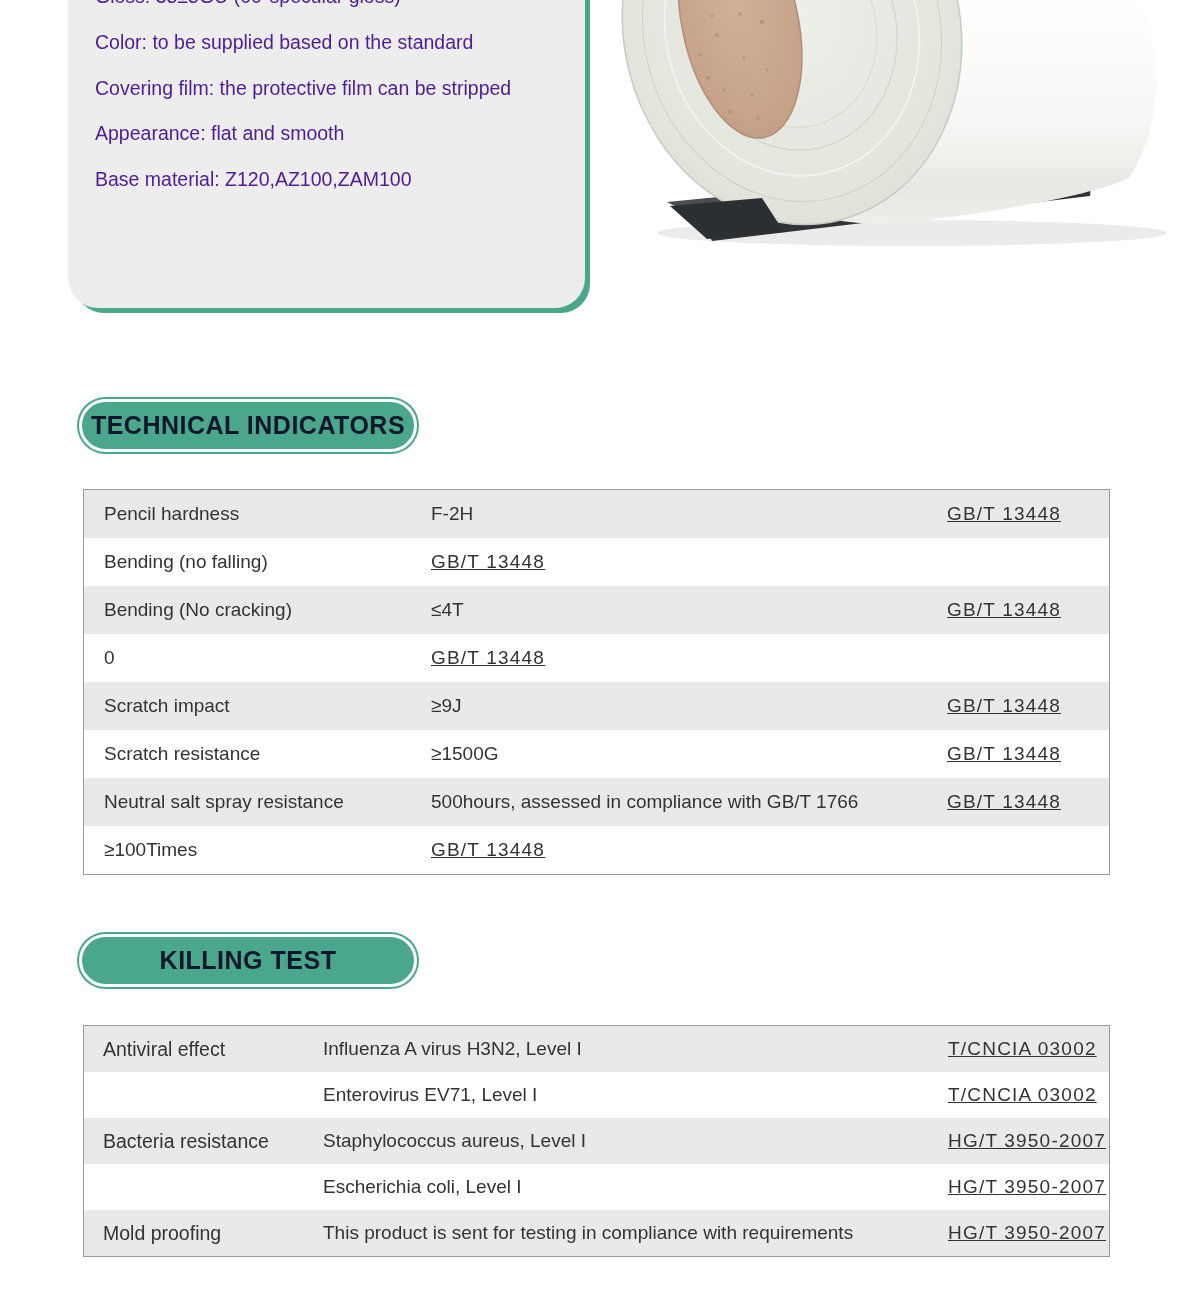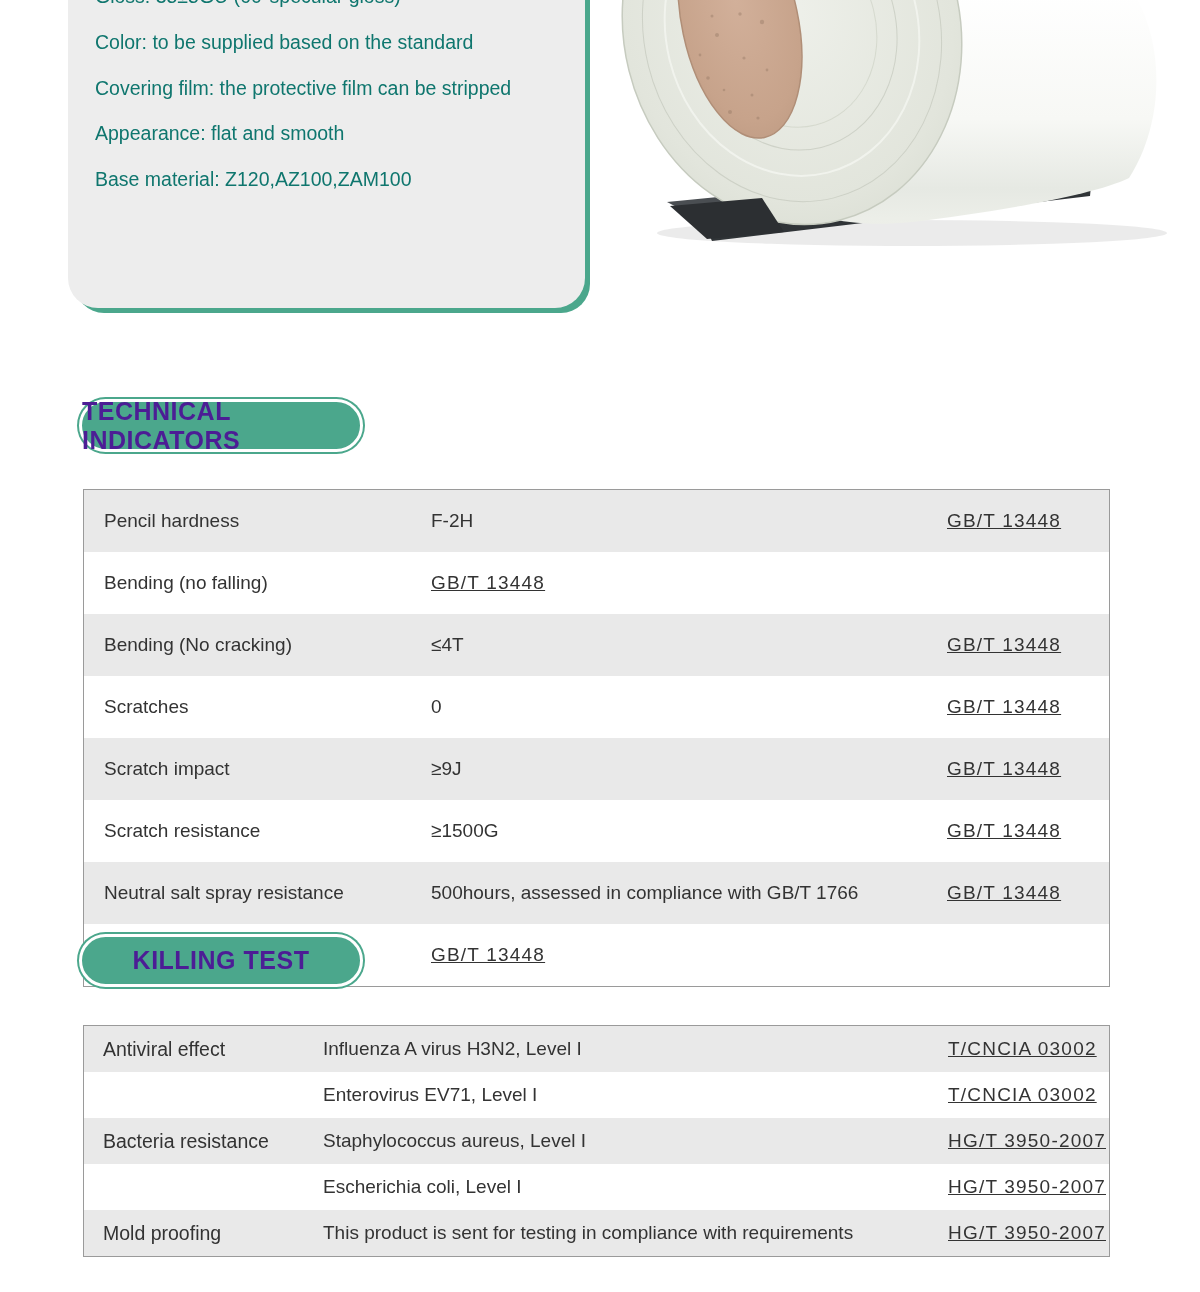--- a/index.html
+++ b/index.html
@@ -10,47 +10,47 @@
   }
   
   .spec-card{
     position:absolute;left:68px;top:-44px;width:517px;height:352px;
     background:#EDEDED;border-radius:30px;
     box-shadow:6px 6px 0 -1px #4BA78C;
   }
   .spec-lines{position:absolute;left:27px;right:16px;top:18px;}
   .spec-line{
     display:block;height:45.8px;line-height:45.8px;
-    font-size:19.5px;color:#0f766e;white-space:nowrap;
+    font-size:19.5px;color:#4c1d95;white-space:nowrap;
   }
   .spec-line.indent{padding-left:60px;}
   
   .photo-wrap{position:absolute;left:612px;top:0;width:560px;height:250px;overflow:hidden;}
   
   .badge{
-    position:absolute;left:79px;width:284px;height:53px;
+    position:absolute;left:79px;width:338px;height:53px;
     background:#4BA78C;border:3px solid #ffffff;border-radius:30px;
     box-shadow:0 0 0 2px #4BA78C;box-sizing:border-box;
     display:flex;align-items:center;justify-content:center;
-    color:#4c1d95;font-size:25px;font-weight:bold;letter-spacing:.5px;
+    color:#0f172a;font-size:25px;font-weight:bold;letter-spacing:.5px;
   }
   .badge.tech{top:399px;}
   .badge.kill{top:934px;}
   
   .spec-table{
     position:absolute;left:83px;width:1027px;
     border:1px solid #9a9a9a;box-sizing:border-box;background:#ffffff;
   }
   .spec-table.t1{top:489px;}
   .spec-table.t2{top:1025px;}
   .trow{
     display:grid;align-items:center;box-sizing:border-box;
     font-size:19px;color:#333333;
   }
-  .t1 .trow{grid-template-columns:327px 516px auto;height:62px;padding-left:20px;}
+  .t1 .trow{grid-template-columns:327px 516px auto;height:48px;padding-left:20px;}
   .t2 .trow{grid-template-columns:220px 625px auto;height:46px;padding-left:19px;}
   .trow:nth-child(odd){background:#E9E9E9;}
   .trow:nth-child(even){background:#ffffff;}
   .cell{white-space:nowrap;overflow:hidden;}
   .cell.std{letter-spacing:1.2px;text-decoration:underline;}
   .t2 .cell.label{font-size:19.5px;}
 </style>
 </head>
 <body>
 
@@ -136,21 +136,20 @@
   <div class="trow">
     <span class="cell label">Bending (no falling)</span>
     <span class="cell std">GB/T 13448</span>
   </div>
   <div class="trow">
     <span class="cell label">Bending (No cracking)</span>
     <span class="cell value">≤4T</span>
     <span class="cell std">GB/T 13448</span>
   </div>
   <div class="trow">
-    <span class="cell label">Scratches</span>
     <span class="cell value">0</span>
     <span class="cell std">GB/T 13448</span>
   </div>
   <div class="trow">
     <span class="cell label">Scratch impact</span>
     <span class="cell value">≥9J</span>
     <span class="cell std">GB/T 13448</span>
   </div>
   <div class="trow">
     <span class="cell label">Scratch resistance</span>

